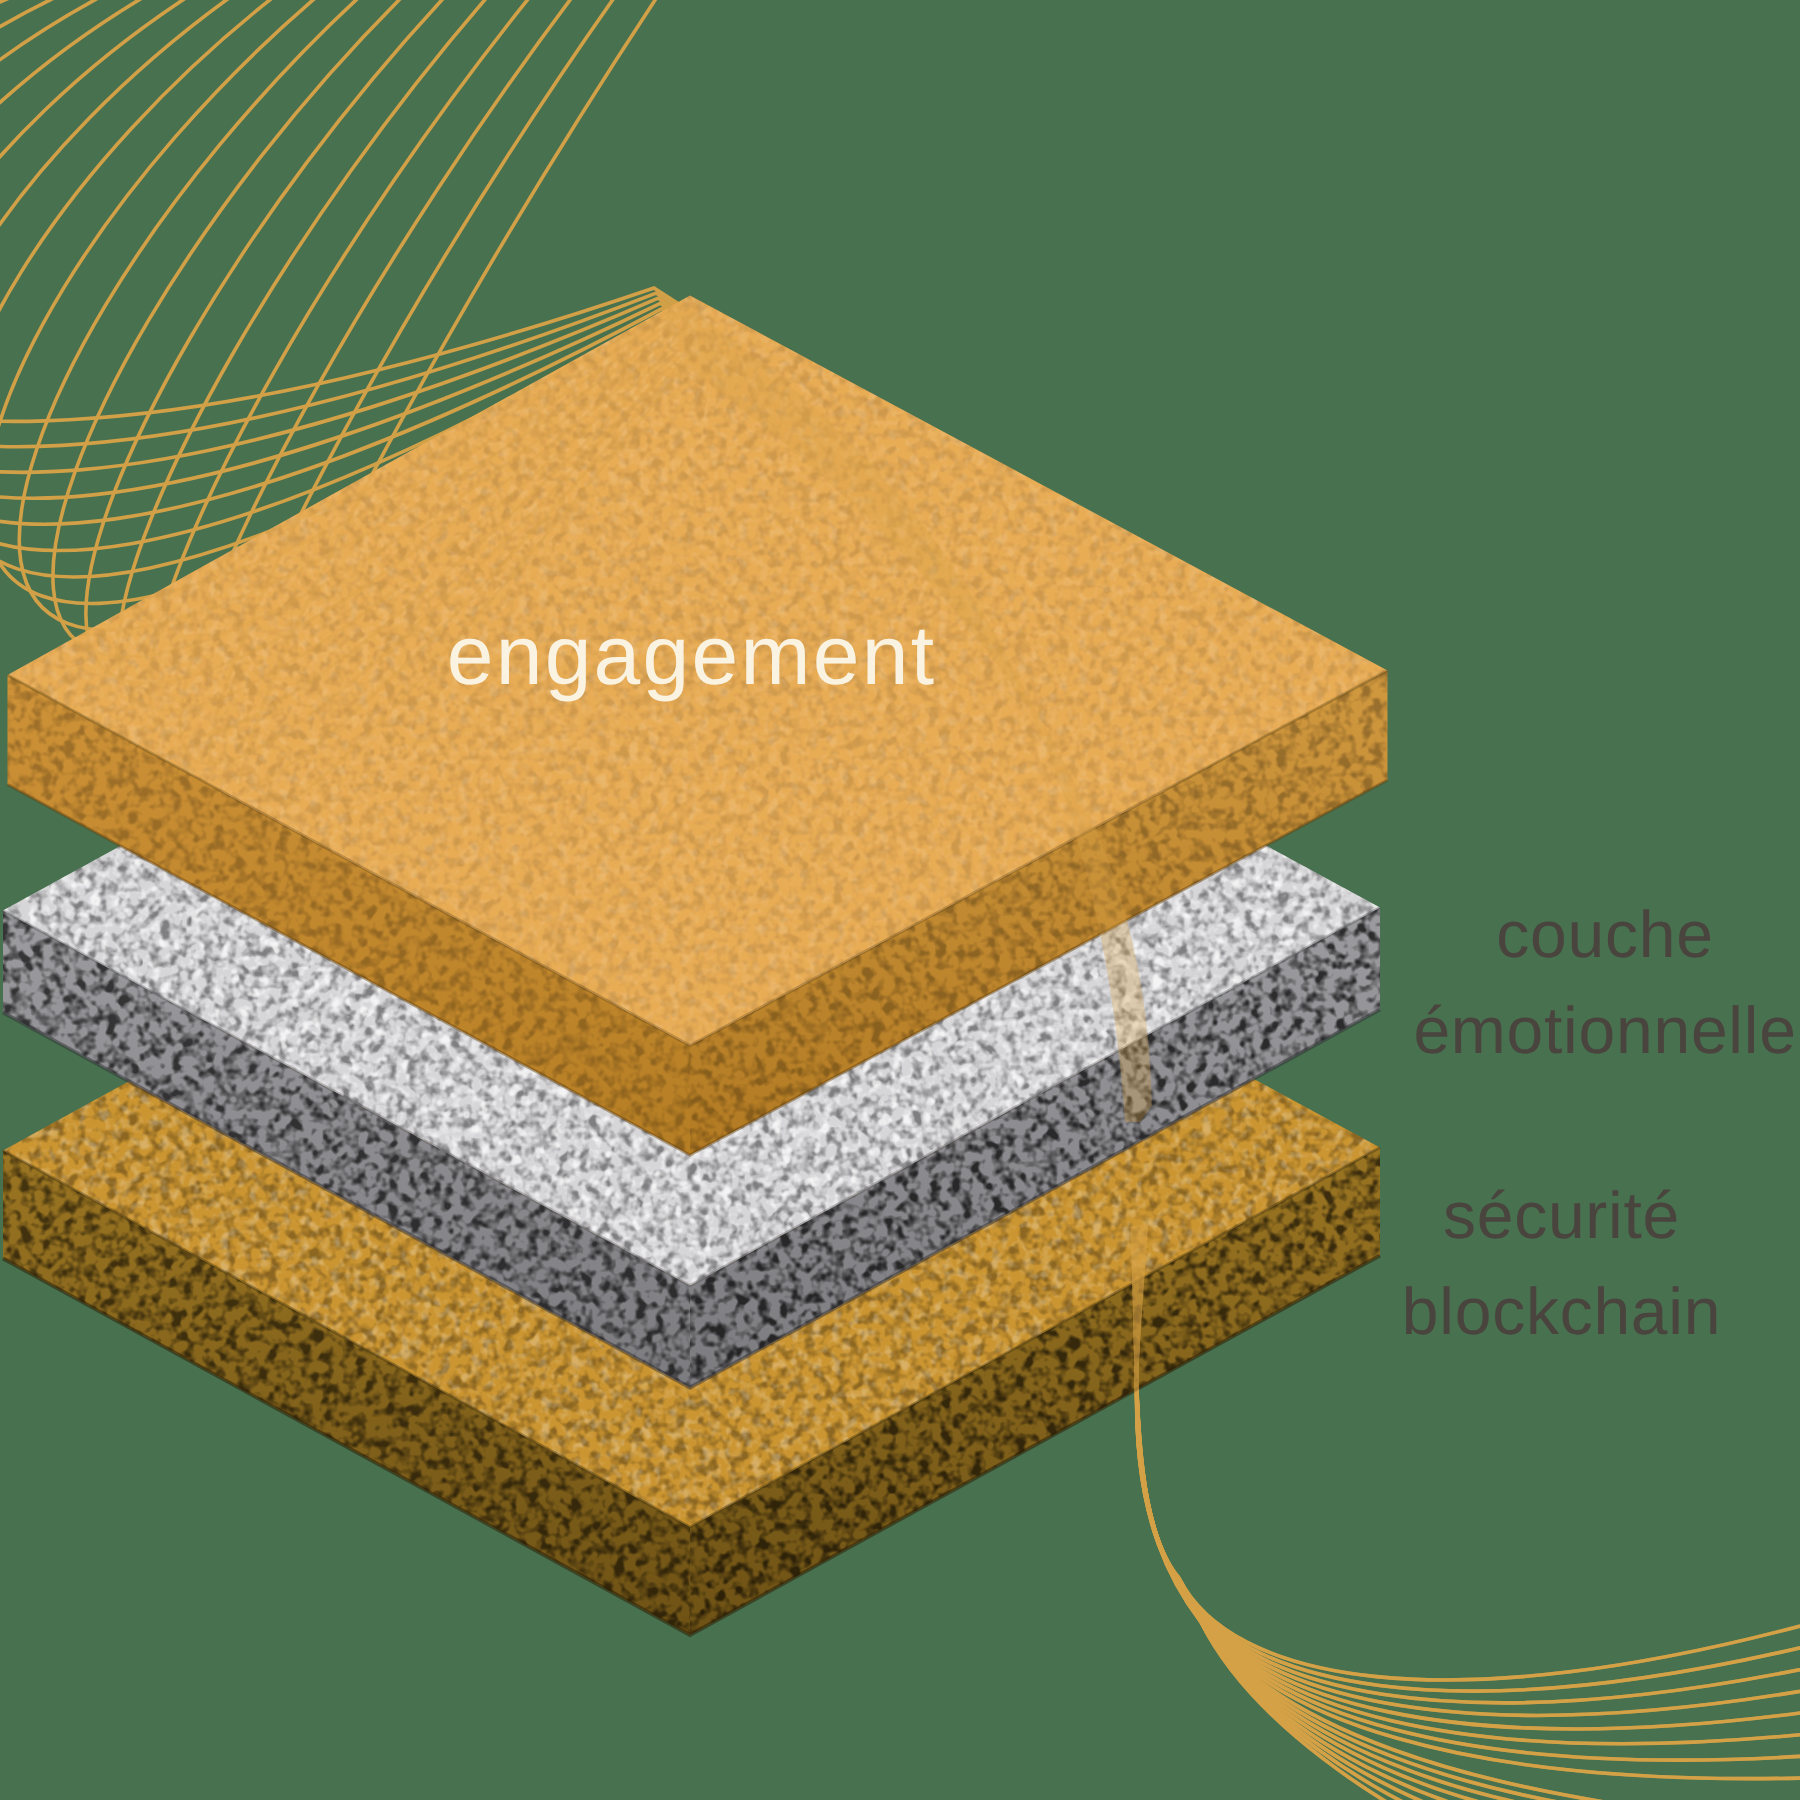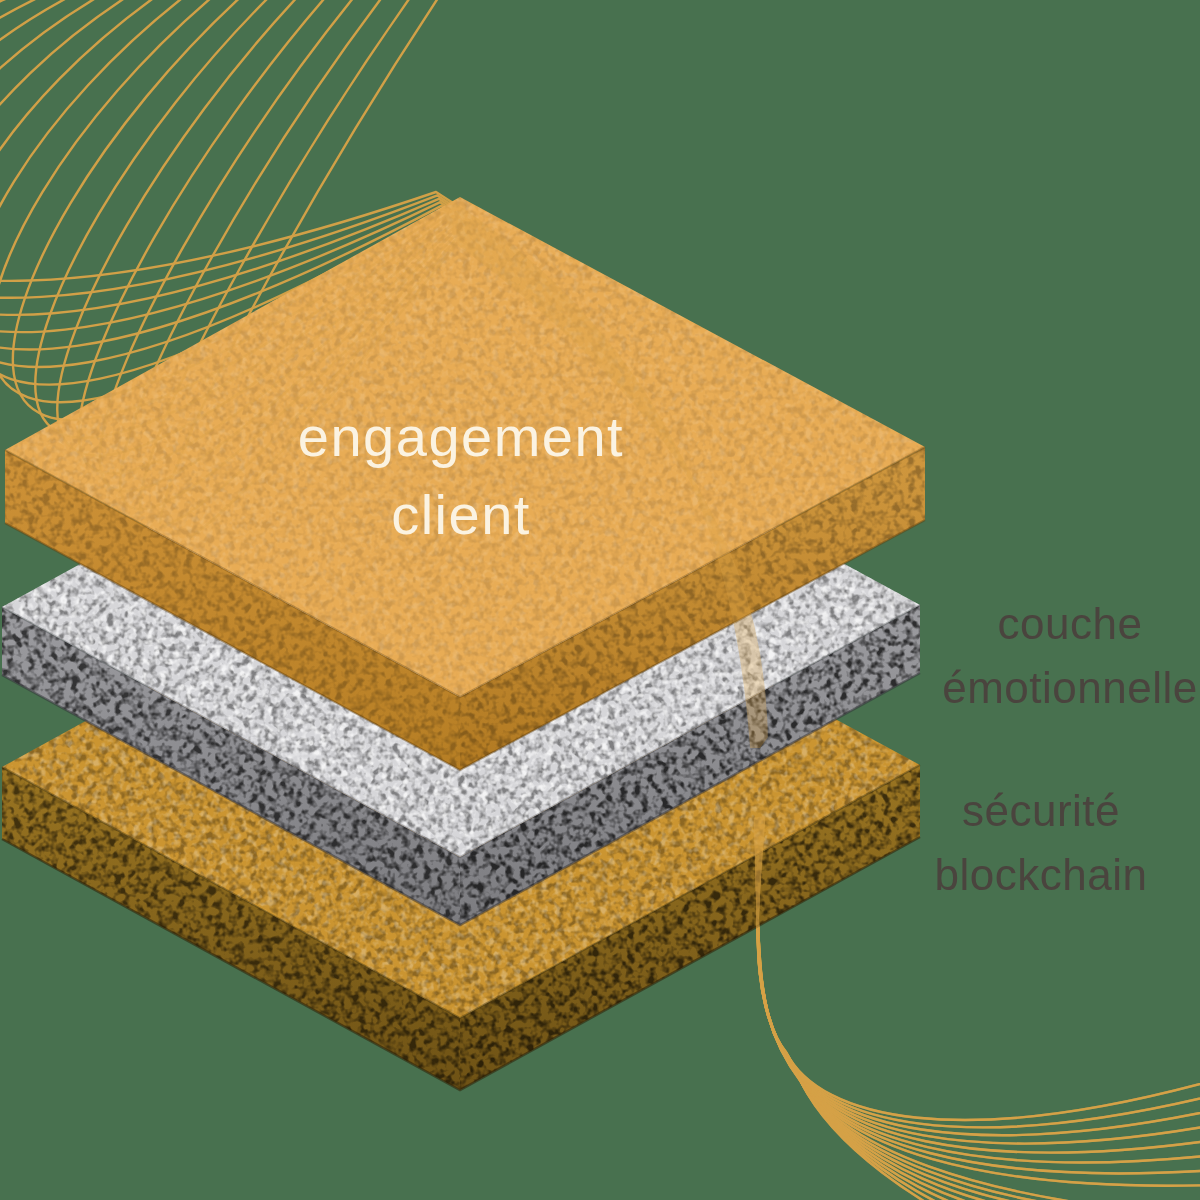--- a/index.html
+++ b/index.html
@@ -163,21 +163,20 @@
         <path d="M 330 -8 C 56 306, -106 760, 451.4 229.4 C 946 580, 667 906, 797 1074 C 842 1164, 993 1216, 1079 1215" stroke="#D9A347"></path>
         <path d="M 358 -8 C 90 322, -92 790, 452.8 232.8 C 952 590, 664 902, 798 1076 C 844 1168, 996 1222, 1045 1215" stroke="#D9A347"></path>
         <path d="M 386 -8 C 124 338, -78 820, 454.2 236.2 C 958 600, 661 898, 799 1078 C 846 1172, 999 1228, 1011 1215" stroke="#D9A347"></path>
         <path d="M 414 -8 C 158 354, -64 850, 455.6 239.6 C 964 610, 658 894, 800 1080 C 848 1176, 1002 1234, 977 1215" stroke="#D9A347"></path>
         <path d="M 442 -8 C 192 370, -50 880, 457 243 C 970 620, 655 890, 801 1082 C 850 1180, 1005 1240, 943 1215" stroke="#D9A347"></path>
       </g>
   </svg>
 
   <div id="caption-top" class="layer-caption">
     <span class="caption-line">engagement</span>
-    <span class="caption-line">client</span>
   </div>
 
   <div id="caption-middle" class="layer-caption">
     <span class="caption-line">couche</span>
     <span class="caption-line">émotionnelle</span>
   </div>
 
   <div id="caption-bottom" class="layer-caption">
     <span class="caption-line">sécurité</span>
     <span class="caption-line">blockchain</span>

